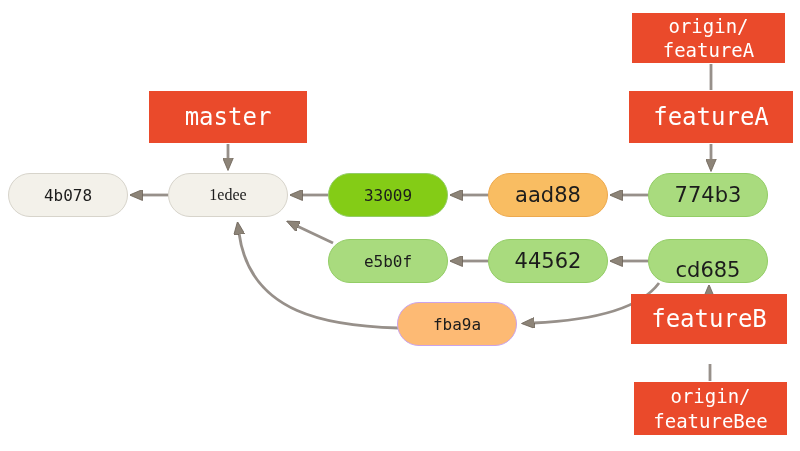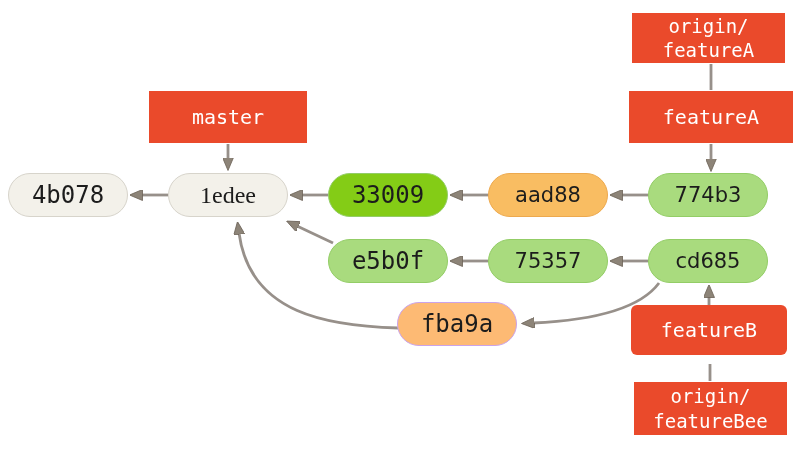--- a/index.html
+++ b/index.html
@@ -6,46 +6,46 @@
   .canvas{
     position:relative;width:800px;height:451px;background:#ffffff;
     font-family:"DejaVu Sans Mono", monospace;overflow:hidden;
   }
   .edges{position:absolute;left:0;top:0;width:800px;height:451px;}
   .edge{stroke:#97908a;stroke-width:2.8;fill:none;}
   .commit{
     position:absolute;width:120px;height:44px;border-radius:22px;
     display:flex;align-items:center;justify-content:center;
     box-sizing:border-box;border:1px solid transparent;
-    font-size:24px;color:#1c1c1c;z-index:2;
+    font-size:16px;color:#1c1c1c;z-index:2;
   }
   .commit.sans{font-family:"DejaVu Sans", sans-serif;font-size:21px;}
   .pill-offwhite{border-color:#d7d4cb;}
   .pill-green{border-color:#93cd66;}
   .pill-orange{border-color:#eda94e;}
   .pill-purple{border-color:#caa3ea;}
   .branch{
     position:absolute;display:flex;align-items:center;justify-content:center;
-    color:#ffffff;font-size:20px;z-index:2;box-sizing:border-box;
+    color:#ffffff;font-size:24px;z-index:2;box-sizing:border-box;
   }
   .branch.two-line{flex-direction:column;font-size:19px;line-height:1.28;text-align:center;}
   
   #b-master{left:149px;top:91px;width:158px;height:52px;}
   #b-origin-featurea{left:632px;top:13px;width:153px;height:50px;}
   #b-featurea{left:629px;top:91px;width:164px;height:52px;}
-  #b-featureb{left:631px;top:305px;width:156px;height:50px;border-radius:6px;}
+  #b-featureb{left:631px;top:294px;width:156px;height:50px;}
   #b-origin-featurebee{left:634px;top:382px;width:153px;height:53px;}
   #n-4b078{left:8px;top:173px;}
   #n-1edee{left:168px;top:173px;}
   #n-33009{left:328px;top:173px;}
   #n-aad88{left:488px;top:173px;}
   #n-774b3{left:648px;top:173px;}
   #n-e5b0f{left:328px;top:239px;}
   #n-85127{left:488px;top:239px;}
-  #n-cd685{left:648px;top:239px;}
+  #n-cd685{left:648px;top:239px;align-items:flex-end;}
   #n-fba9a{left:397px;top:302px;}
 </style>
 </head>
 <body>
 
 <div class="canvas">
 
   <svg class="edges" viewBox="0 0 800 451" xmlns="http://www.w3.org/2000/svg">
     <defs>
       <marker id="ah" markerUnits="userSpaceOnUse" markerWidth="13" markerHeight="11" refX="1.5" refY="5.5" orient="auto">
@@ -108,21 +108,21 @@
 
   <div class="commit pill-green sans" id="n-774b3" style="background-color: rgb(169, 219, 126);">
     <span>774b3</span>
   </div>
 
   <div class="commit pill-green" id="n-e5b0f" style="background-color: rgb(169, 219, 126);">
     <span>e5b0f</span>
   </div>
 
   <div class="commit pill-green sans" id="n-85127" style="background-color: rgb(169, 219, 126);">
-    <span>75357</span>
+    <span>44562</span>
   </div>
 
   <div class="commit pill-green sans" id="n-cd685" style="background-color: rgb(169, 219, 126);">
     <span>cd685</span>
   </div>
 
   <div class="commit pill-purple" id="n-fba9a" style="background-color: #fdba74; justify-content: center;">
     <span>fba9a</span>
   </div>
 

